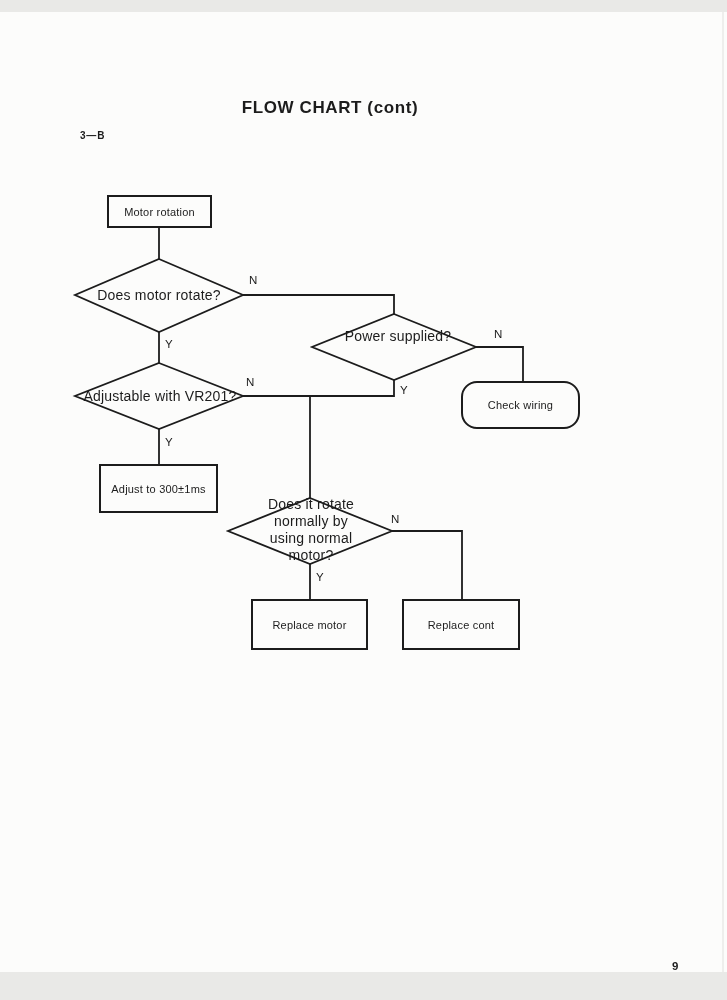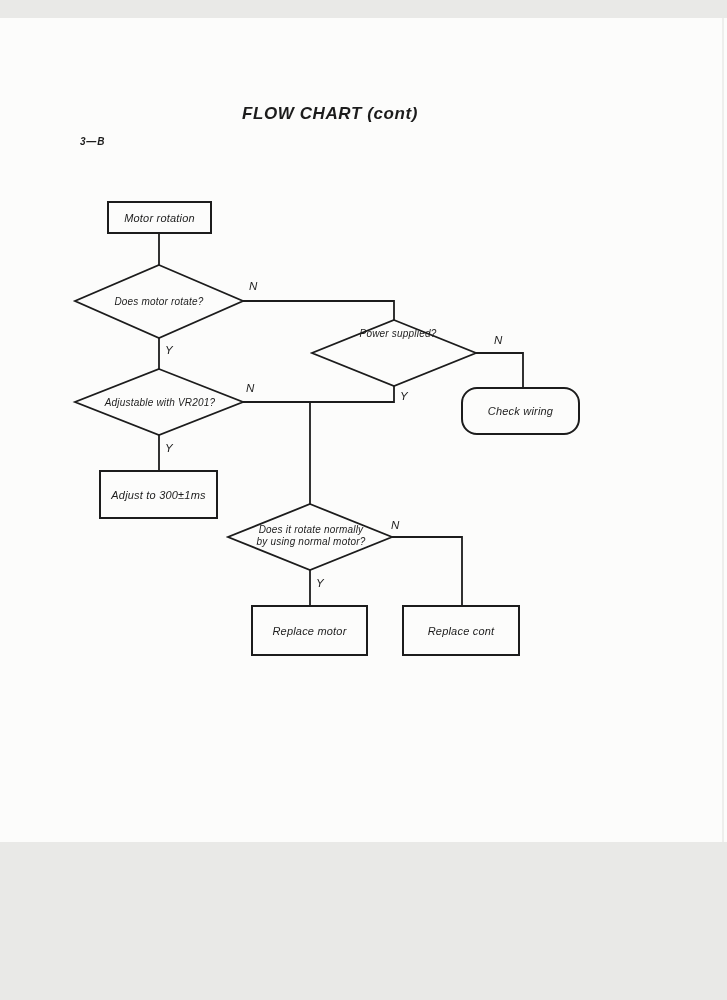--- a/index.html
+++ b/index.html
@@ -2,27 +2,26 @@
 <html style="--ink: #1c1c1c; --paper: #fcfcfb;"><head>
 <meta charset="utf-8">
 <style>
   :root{
     --ink:#1c1c1c;
     --paper:#fcfcfb;
   }
   html,body{margin:0;padding:0;background:#e9e9e7;}
   .page{
     position:relative;
-    width:727px;height:824px;
-    margin:18px auto;
+    width:727px;height:960px;
+    margin:12px auto;
     background:var(--paper);
     font-family:"Liberation Sans", sans-serif;
     color:var(--ink);
     overflow:hidden;
-    font-style:italic;
   }
   .scan-streak{
     position:absolute;top:0;right:3px;width:2px;height:1000px;
     background:#eeeeec;
   }
   .title{
     position:absolute;left:0;top:86px;width:660px;
     text-align:center;
     font-size:17px;font-weight:bold;letter-spacing:.6px;
     white-space:nowrap;
@@ -53,25 +52,25 @@
   }
   .box-motor  {left:107px;top:183px;width:105px;height:33px;}
   .box-check  {left:461px;top:369px;width:119px;height:48px;border-radius:16px;}
   .box-adjust {left:99px; top:452px;width:119px;height:49px;}
   .box-rmotor {left:251px;top:587px;width:117px;height:51px;}
   .box-rdrive {left:402px;top:587px;width:118px;height:51px;}
   .dtext{
     position:absolute;
     transform:translate(-50%,-50%);
     text-align:center;
-    font-size:10px;letter-spacing:.2px;line-height:1.22;
+    font-size:14px;letter-spacing:.2px;line-height:1.22;
     white-space:nowrap;
   }
   .dt1{left:159px;top:284px;}
-  .dt2{left:394px;top:316px;padding-left:8px;}
+  .dt2{left:394px;top:325px;padding-left:8px;}
   .dt3{left:160px;top:385px;}
   .dt4{left:311px;top:518px;width:112px;white-space:normal;}
   .bl{
     position:absolute;
     font-size:11.5px;letter-spacing:.2px;
   }
   .bl-n1{left:249px;top:262px;}
   .bl-y1{left:165px;top:326px;}
   .bl-n2{left:494px;top:316px;}
   .bl-y2{left:400px;top:372px;}

